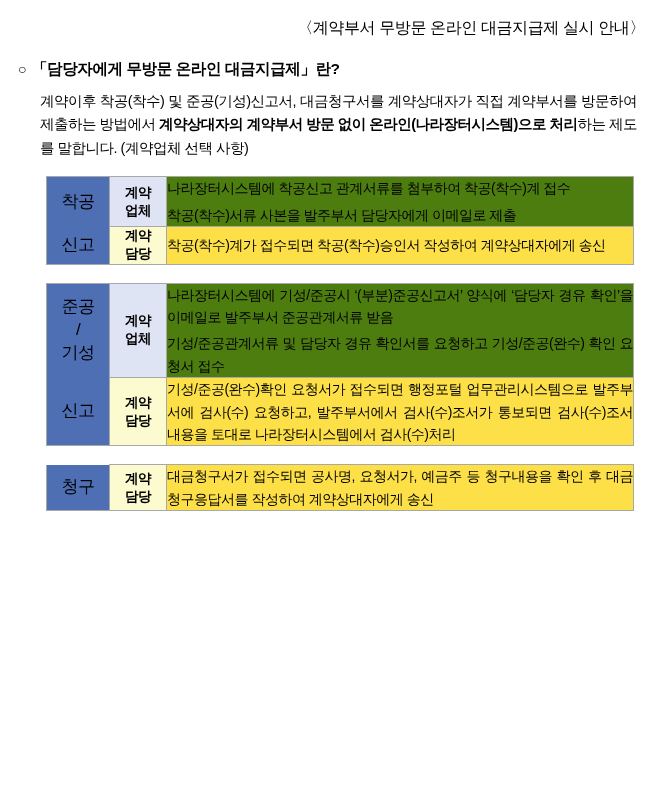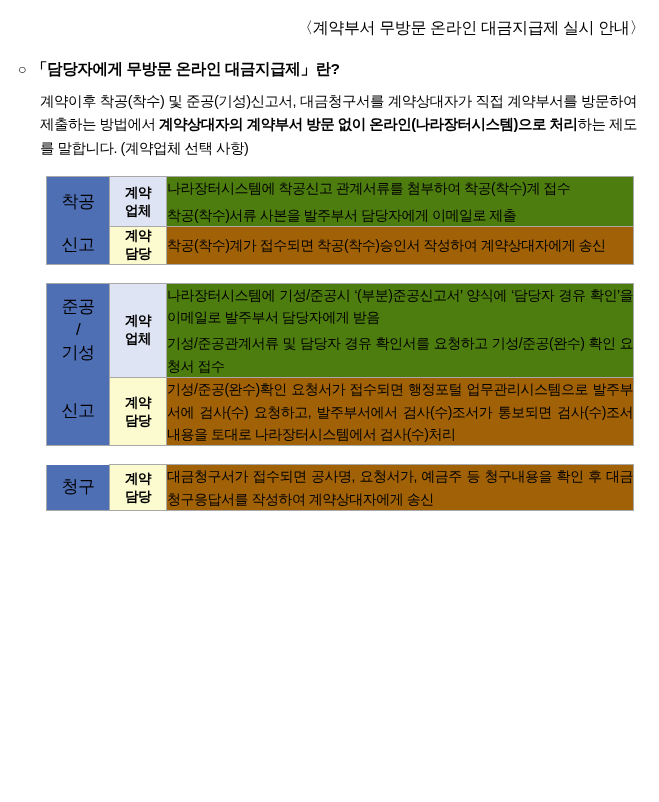--- a/index.html
+++ b/index.html
@@ -90,21 +90,21 @@
     font-size: 14px;
     line-height: 1.6;
     padding: 7px 9px 7px 10px;
     letter-spacing: -0.5px;
     text-align: justify;
   }
   .c-body.blue {
     background: #4d7c0f;
   }
   .c-body.yellow {
-    background: #a16207;
+    background: #fde047;
   }
   .c-body p {
     margin: 0;
   }
   .c-body p + p {
     margin-top: 4px;
   }
   .nb {
     border-bottom: none !important;
   }
@@ -160,21 +160,21 @@
       <td class="c-stage nb">
         <div>준공</div>
         <div>/</div>
         <div>기성</div>
       </td>
       <td class="c-role blue">
         <div>계약</div>
         <div>업체</div>
       </td>
       <td class="c-body blue">
-        <p>나라장터시스템에 기성/준공시 ‘(부분)준공신고서’ 양식에 ‘담당자 경유 확인’을 이메일로 발주부서 담당자에게 받음</p>
+        <p>나라장터시스템에 기성/준공시 ‘(부분)준공신고서’ 양식에 ‘담당자 경유 확인’을 이메일로 발주부서 준공관계서류 받음</p>
         <p>기성/준공관계서류 및 담당자 경유 확인서를 요청하고 기성/준공(완수) 확인 요청서 접수</p>
       </td>
     </tr>
     <tr>
       <td class="c-stage nt">신고</td>
       <td class="c-role yellow">
         <div>계약</div>
         <div>담당</div>
       </td>
       <td class="c-body yellow">

